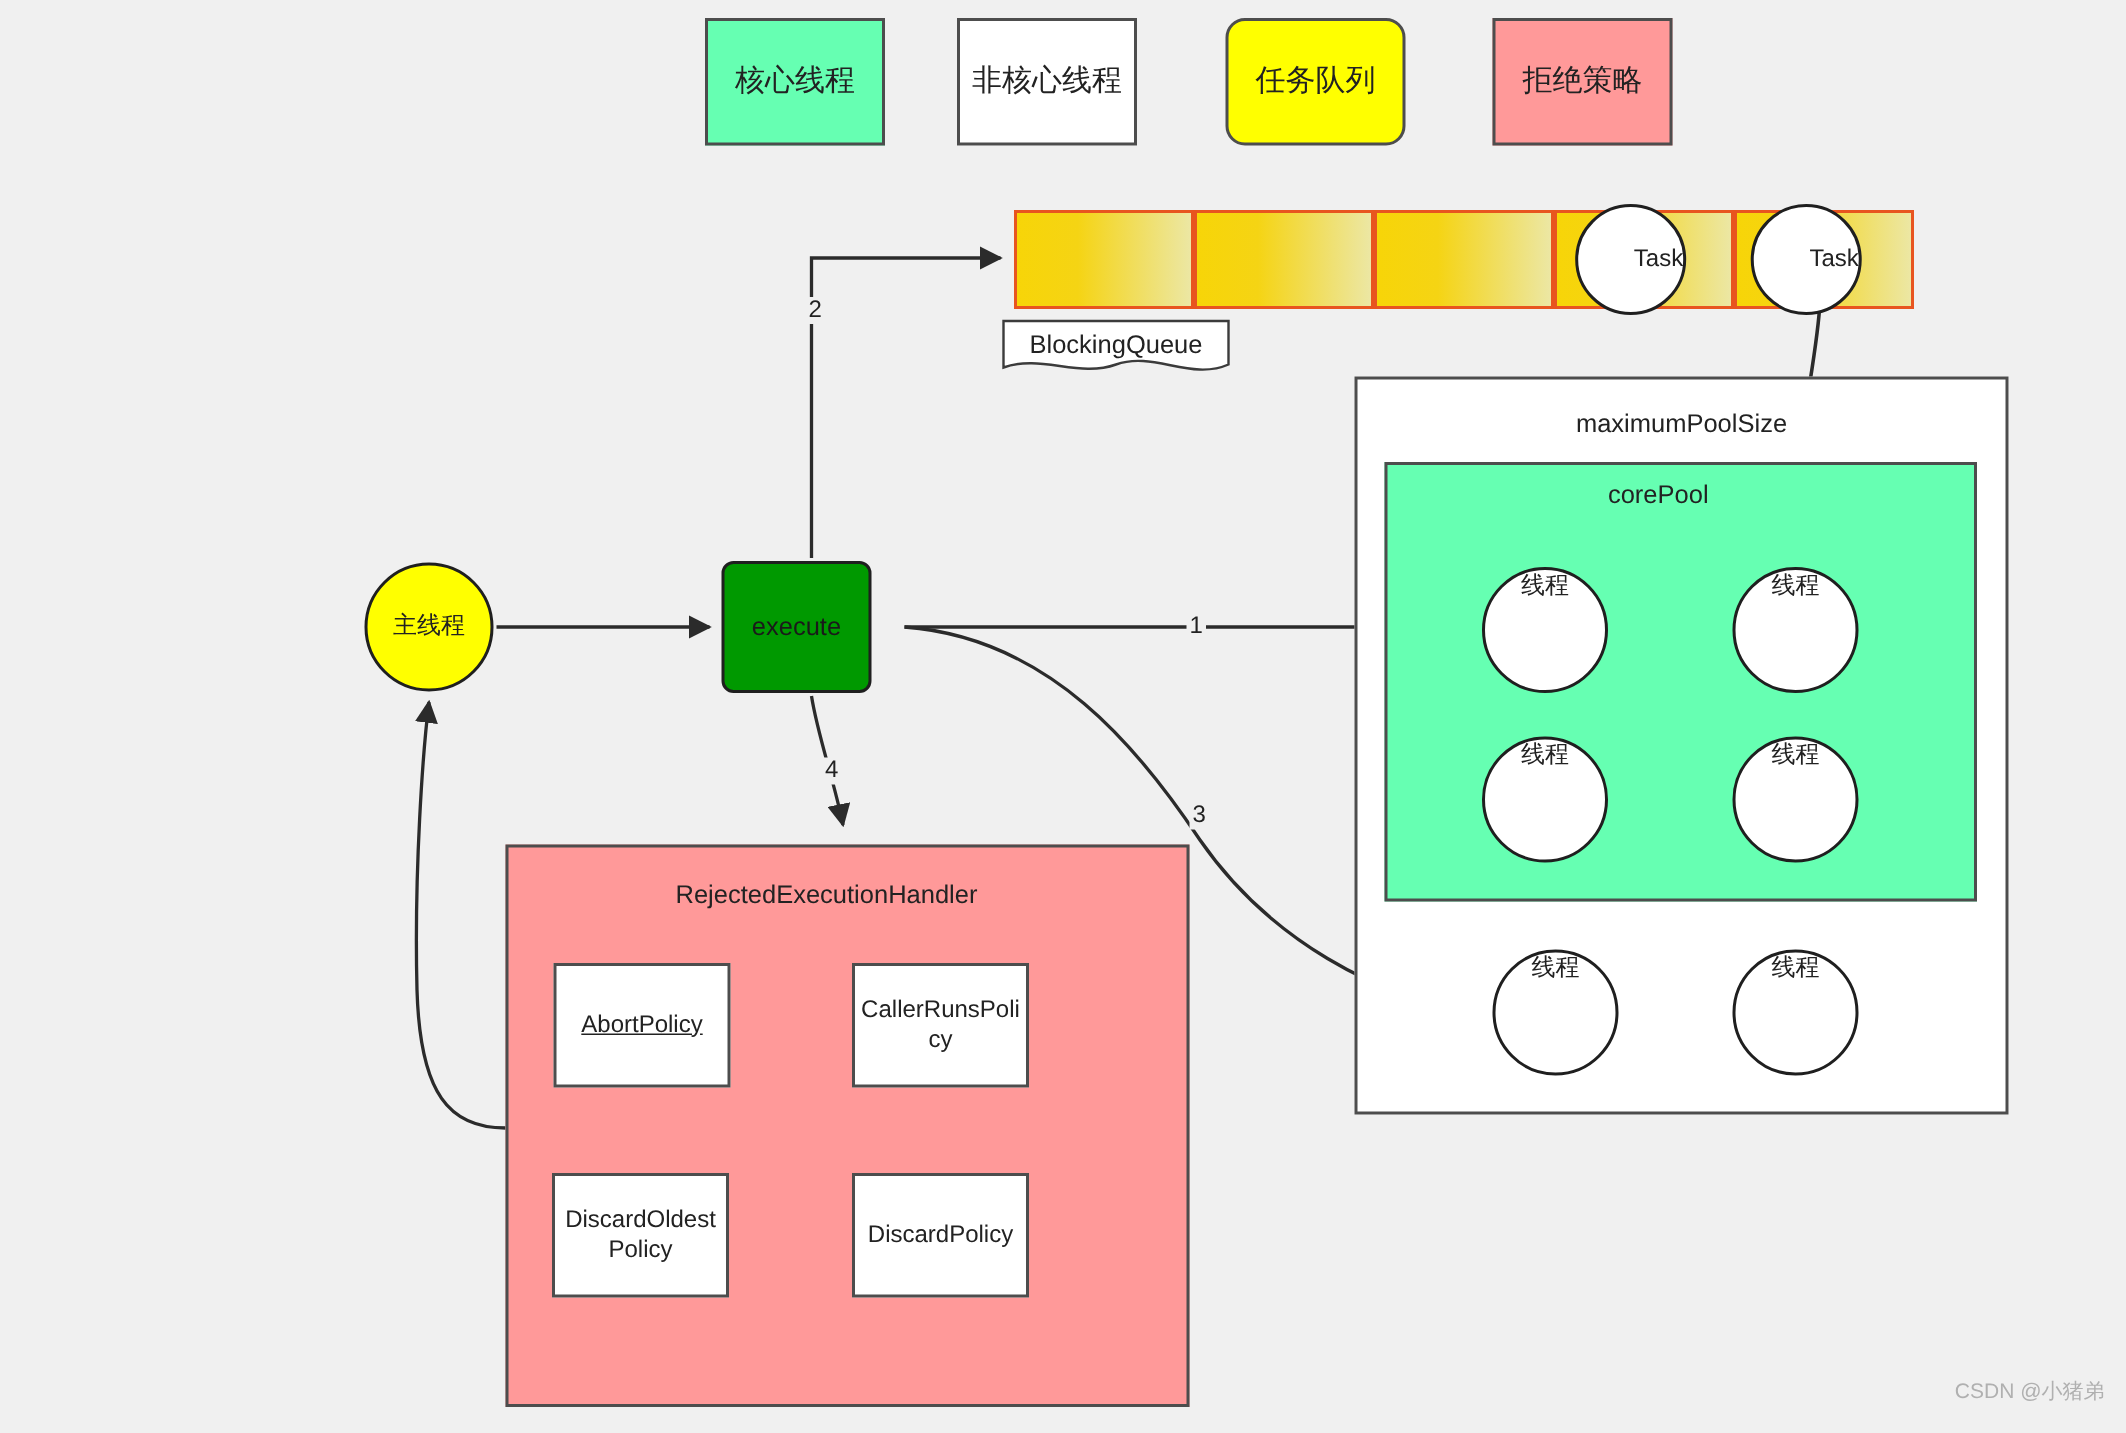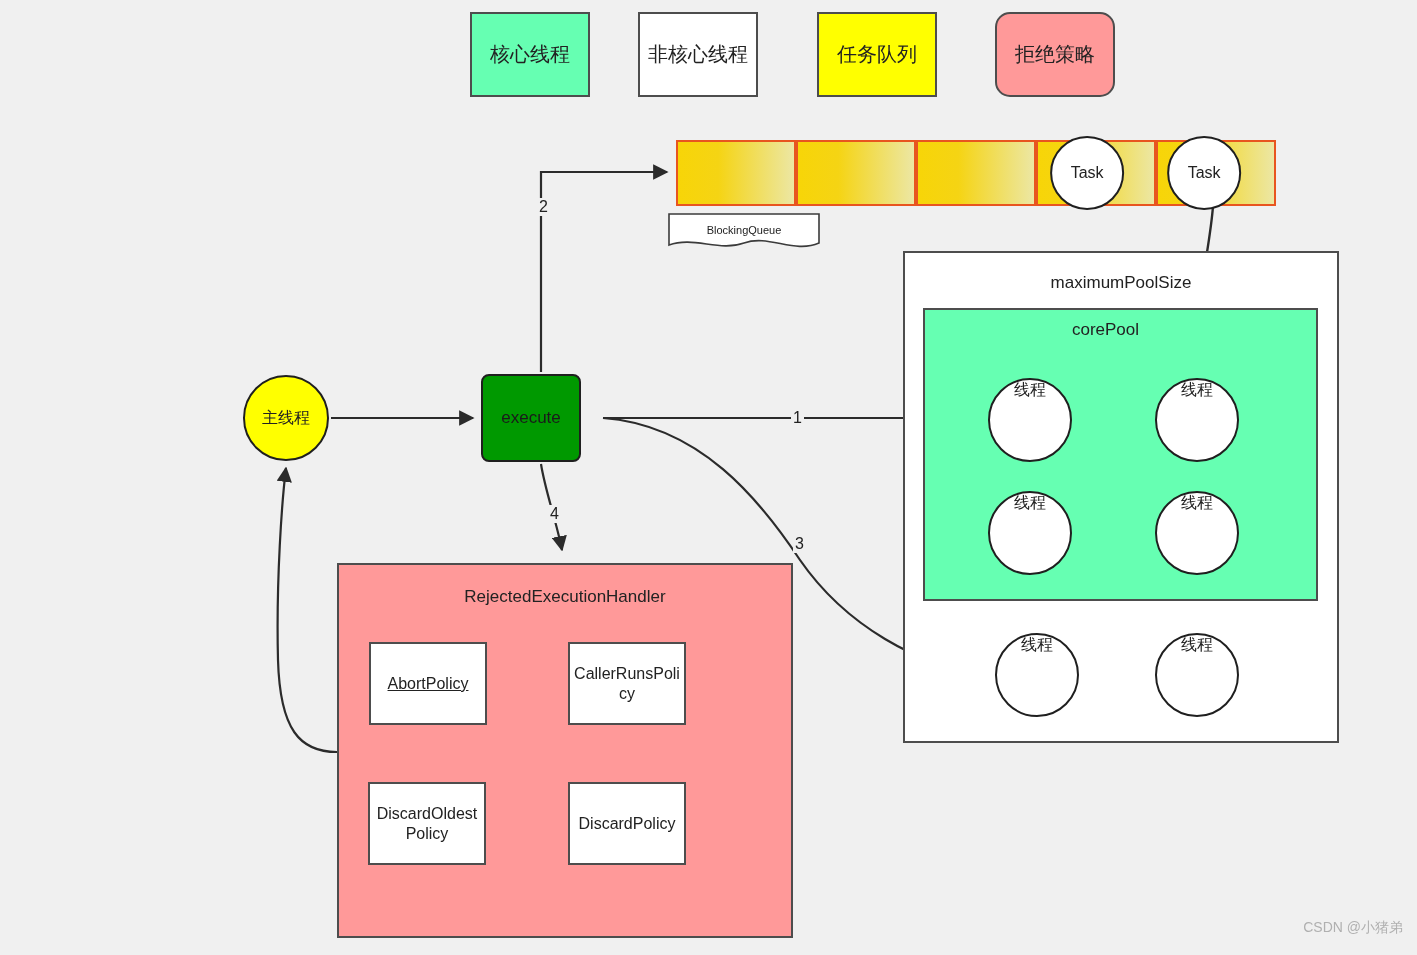--- a/index.html
+++ b/index.html
@@ -33,22 +33,22 @@
   
   .legend-box {
     border: 2px solid #4d4d4d;
     font-size: 20px;
     width: 120px;
     height: 85px;
     top: 12px;
   }
   .legend-core     { left: 470px; background: #66ffb2; }
   .legend-noncore  { left: 638px; background: #ffffff; }
-  .legend-queue    { left: 817px; background: #ffff00; }
-  .legend-reject   { left: 995px; background: #ff9999; border-radius: 15px; }
+  .legend-queue    { left: 817px; background: #ffff00; border-radius: 13px; }
+  .legend-reject   { left: 995px; background: #ff9999; }
 
   
   #queue {
     position: absolute;
     left: 676px;
     top: 140px;
     width: 600px;
     height: 66px;
     display: flex;
     box-sizing: border-box;
@@ -65,21 +65,21 @@
     width: 70px;
     height: 70px;
     left: 50%;
     top: 50%;
     transform: translate(-52%, -50%);
     border-radius: 50%;
     background: #ffffff;
     border: 2px solid #1f1f1f;
     display: flex;
     align-items: center;
-    justify-content: center;
+    justify-content: flex-end;
     font-size: 16px;
     color: #222;
   }
   .task-cell-1 .task-circle { transform: translate(-62%, -50%); }
   .task-cell-2 .task-circle { transform: translate(-66%, -50%); }
 
   
   #bq-label {
     position: absolute;
     left: 668px;
@@ -88,21 +88,21 @@
     height: 40px;
   }
   #bq-label .doc-text {
     position: absolute;
     left: 0; top: 0;
     width: 152px;
     height: 33px;
     display: flex;
     align-items: center;
     justify-content: center;
-    font-size: 11px;
+    font-size: 17px;
     color: #222;
     z-index: 2;
   }
 
   
   #main-thread {
     left: 243px;
     top: 375px;
     width: 86px;
     height: 86px;
@@ -180,21 +180,21 @@
     left: 337px;
     top: 563px;
     width: 456px;
     height: 375px;
     background: #ff9999;
     border: 2px solid #4d4d4d;
     display: block;
   }
   #reject-label {
     position: absolute;
-    left: 337px;
+    left: 323px;
     top: 587px;
     width: 456px;
     text-align: center;
     font-size: 17px;
     color: #222;
   }
   .policy-box {
     position: absolute;
     width: 118px;
     height: 83px;

